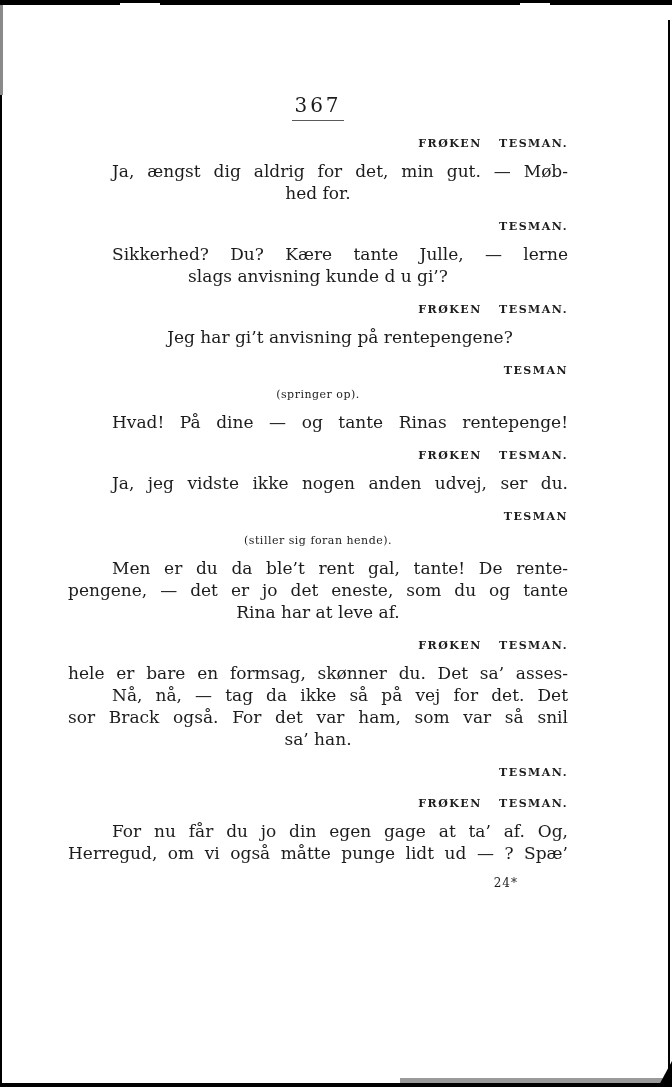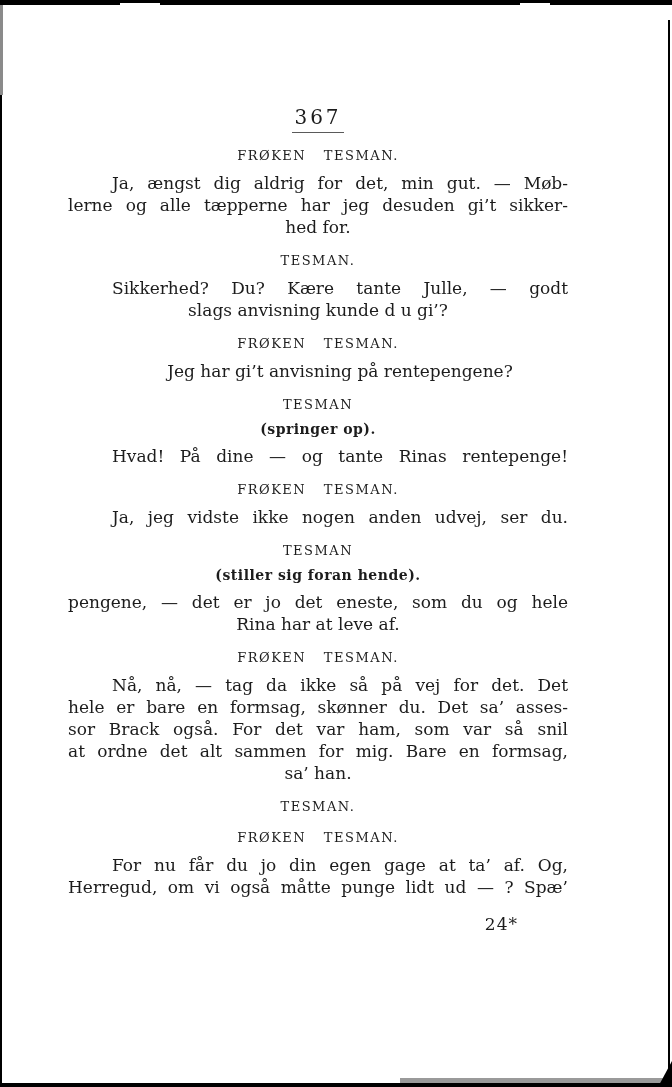--- a/index.html
+++ b/index.html
@@ -20,73 +20,73 @@
   .edge-left{left:0;top:95px;width:2px;height:992px;}
   .edge-right{left:668px;top:20px;width:2px;height:1060px;}
   .edge-bottom{left:0;top:1083px;width:672px;height:4px;}
   .edge-bottom-gray{position:absolute;left:400px;top:1078px;width:272px;height:5px;background:#9a9a9a;}
   .corner-wedge{position:absolute;right:0;bottom:0;width:0;height:0;
     border-bottom:26px solid #000;border-left:14px solid transparent;}
 
   
   .content{
     position:absolute;
-    left:68px;top:104px;
+    left:68px;top:92px;
     width:500px;
   }
   .pagenum-wrap{
     text-align:center;
     margin-bottom:6px;
   }
   .pagenum{
     display:inline-block;
     font-size:20px;line-height:26px;
     letter-spacing:3px;
     padding:0 2px 2px 2px;
     border-bottom:1.5px solid #5a5a5a;
   }
   .speaker{
-    text-align:center;
-    font-size:13px;
+    text-align:right;
+    font-size:11px;
     line-height:16px;
     margin-top:15px;
     margin-bottom:8px;
     letter-spacing:1.5px;
     word-spacing:12px;
-    font-weight:400;
+    font-weight:700;
   }
   .direction{
     text-align:center;
-    font-size:14px;
+    font-size:11px;
     line-height:16px;
     margin-top:2px;
     margin-bottom:8px;
     letter-spacing:0.5px;
-    font-weight:bold;
+    font-weight:normal;
   }
   .line{
     font-size:17px;
     line-height:22px;
     text-align:center;
     white-space:nowrap;
   }
   .line.just{
     white-space:normal;
     text-align:justify;
     text-align-last:justify;
   }
   .line.indent{
     text-indent:44px;
   }
   .sig{
-    font-size:17px;
+    font-size:12px;
     line-height:17px;
     text-align:right;
     padding-right:50px;
-    margin-top:18px;
+    margin-top:11px;
     letter-spacing:1px;
   }
 </style>
 </head>
 <body style="color: rgb(28, 28, 28); background: rgb(255, 255, 255);">
 
 <div class="edge edge-top"></div>
 <div class="edge-top-gap1"></div>
 <div class="edge-top-gap2"></div>
 <div class="edge edge-left-gray"></div>
@@ -98,27 +98,26 @@
 
 <div class="content">
 
   <div class="pagenum-wrap">
     <span class="pagenum">367</span>
   </div>
 
   <div>
     <div class="speaker">FRØKEN TESMAN.</div>
     <div class="line just indent">Ja, ængst dig aldrig for det, min gut. — Møb-</div>
-    <div class="line just">lerne og alle tæpperne har jeg desuden gi’t sikker-</div>
     <div class="line">hed for.</div>
   </div>
 
   <div>
     <div class="speaker">TESMAN.</div>
-    <div class="line just indent">Sikkerhed?  Du?  Kære tante Julle, — godt</div>
+    <div class="line just indent">Sikkerhed?  Du?  Kære tante Julle, — lerne</div>
     <div class="line">slags anvisning kunde d u gi’?</div>
   </div>
 
   <div>
     <div class="speaker">FRØKEN TESMAN.</div>
     <div class="line indent">Jeg har gi’t anvisning på rentepengene?</div>
   </div>
 
   <div>
     <div class="speaker">TESMAN</div>
@@ -127,30 +126,30 @@
   </div>
 
   <div>
     <div class="speaker">FRØKEN TESMAN.</div>
     <div class="line just indent">Ja, jeg vidste ikke nogen anden udvej, ser du.</div>
   </div>
 
   <div>
     <div class="speaker">TESMAN</div>
     <div class="direction">(stiller sig foran hende).</div>
-    <div class="line just">pengene, — det er jo det eneste, som du og hele</div>
+    <div class="line just indent">Men er du da ble’t rent gal, tante!  De rente-</div>
+    <div class="line just">pengene, — det er jo det eneste, som du og tante</div>
     <div class="line">Rina har at leve af.</div>
   </div>
 
   <div>
     <div class="speaker">FRØKEN TESMAN.</div>
+    <div class="line just">hele er bare en formsag, skønner du.  Det sa’ asses-</div>
     <div class="line just indent">Nå, nå, — tag da ikke så på vej for det.  Det</div>
-    <div class="line just">hele er bare en formsag, skønner du.  Det sa’ asses-</div>
     <div class="line just">sor Brack også.  For det var ham, som var så snil</div>
-    <div class="line just">at ordne det alt sammen for mig.  Bare en formsag,</div>
     <div class="line">sa’ han.</div>
   </div>
 
   <div>
     <div class="speaker">TESMAN.</div>
   </div>
 
   <div>
     <div class="speaker">FRØKEN TESMAN.</div>
     <div class="line just indent">For nu får du jo din egen gage at ta’ af.  Og,</div>

